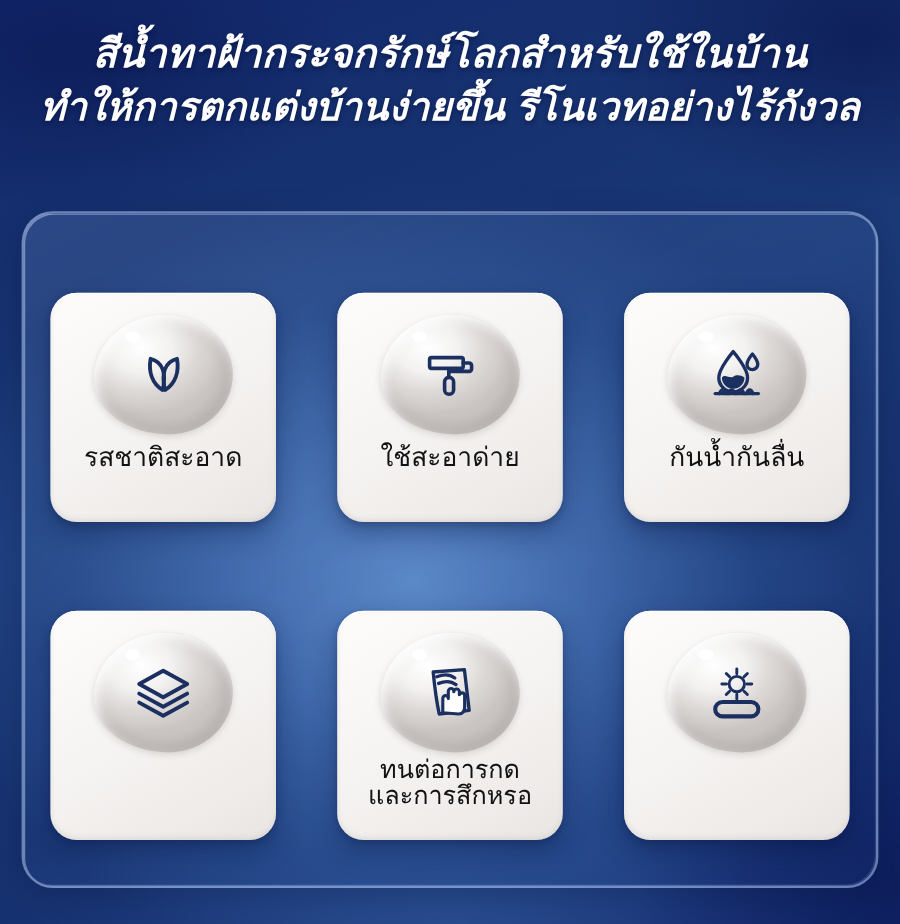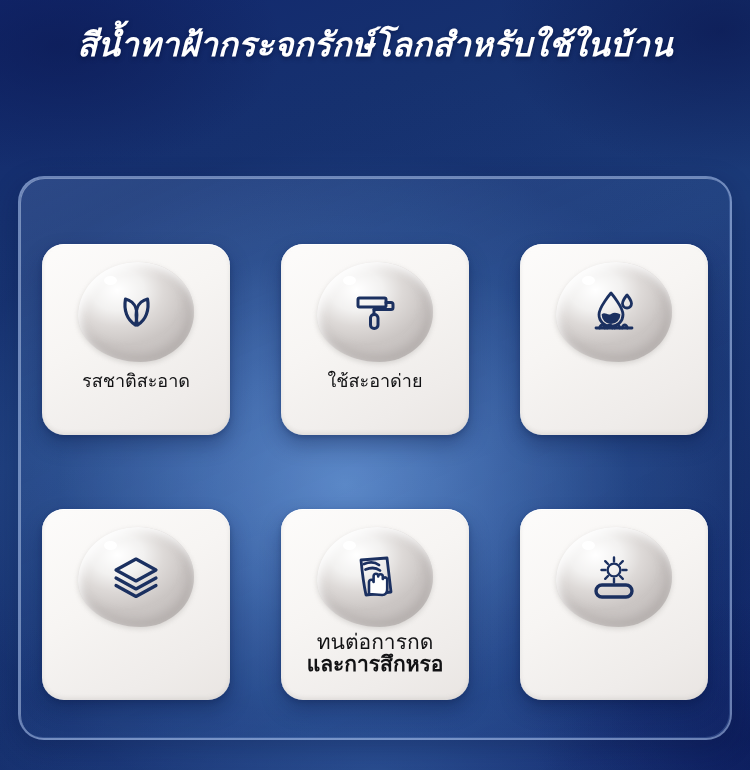--- a/index.html
+++ b/index.html
@@ -163,36 +163,37 @@
     display: block;
   }
 
   .card-label {
     position: relative;
     z-index: 2;
     margin-top: 6px;
     width: 100%;
     text-align: center;
     color: #121214;
-    font-size: 18px;
+    font-size: 22px;
     line-height: 22px;
     font-weight: normal;
     padding: 0 4px;
     box-sizing: border-box;
   }
-  .card-label .l2 { display: block; font-weight: bold; }
+  .card-label .l2 { display: block; }
   .card-label.two-line { margin-top: 2px; font-size: 21px; }
 </style>
 </head>
 <body>
 
 <div class="stage">
 
   <div class="headline">
     <span class="headline-line l1">สีน้ำทาฝ้ากระจกรักษ์โลกสำหรับใช้ในบ้าน</span>
+    <span class="headline-line l2">ทำให้การตกแต่งบ้านง่ายขึ้น รีโนเวทอย่างไร้กังวล</span>
   </div>
 
   <div class="glass-panel"></div>
 
   <div class="card-grid">
 
     <div class="feature-card">
       <div class="icon-well">
         <div class="blob"></div>
         <svg class="glyph" viewBox="0 0 56 56">
@@ -230,20 +231,23 @@
         <svg class="glyph" viewBox="0 0 56 56">
           <g fill="none" stroke="#1b3060" stroke-width="2.8" stroke-linejoin="round" stroke-linecap="round">
             <path d="M25 9 C25 9 13 23 13 30.5 A12 12 0 0 0 37 30.5 C37 23 25 9 25 9 Z"></path>
             <path d="M41 11 C41 11 36.5 16.5 36.5 19.5 A4.5 4.5 0 0 0 45.5 19.5 C45.5 16.5 41 11 41 11 Z"></path>
             <path d="M10 44 h36"></path>
             <path d="M13.5 44 c1.5 -4 4 -4 5.5 0 M21 44 c1.5 -4 4 -4 5.5 0 M28.5 44 c1.5 -4 4 -4 5.5 0 M36 44 c1.5 -4 4 -4 5.5 0"></path>
           </g>
           <path d="M15.6 30.5 c3 -3.2 6.2 1.4 9.4 -0.6 c3.2 -2 6.4 -1.2 9.4 0.6 a9.4 9.4 0 0 1 -18.8 0 Z" fill="#1b3060"></path>
         </svg>
       </div>
+      <div class="card-label">
+        <span>กันน้ำกันลื่น</span>
+      </div>
     </div>
 
     <div class="feature-card">
       <div class="icon-well">
         <div class="blob"></div>
         <svg class="glyph" viewBox="0 0 56 56">
           <g fill="none" stroke="#1b3060" stroke-width="3.2" stroke-linejoin="round" stroke-linecap="round">
             <path d="M28 10 L48 21 L28 32 L8 21 Z"></path>
             <path d="M8 29 L28 40 L48 29"></path>
             <path d="M8 36.5 L28 47.5 L48 36.5"></path>

